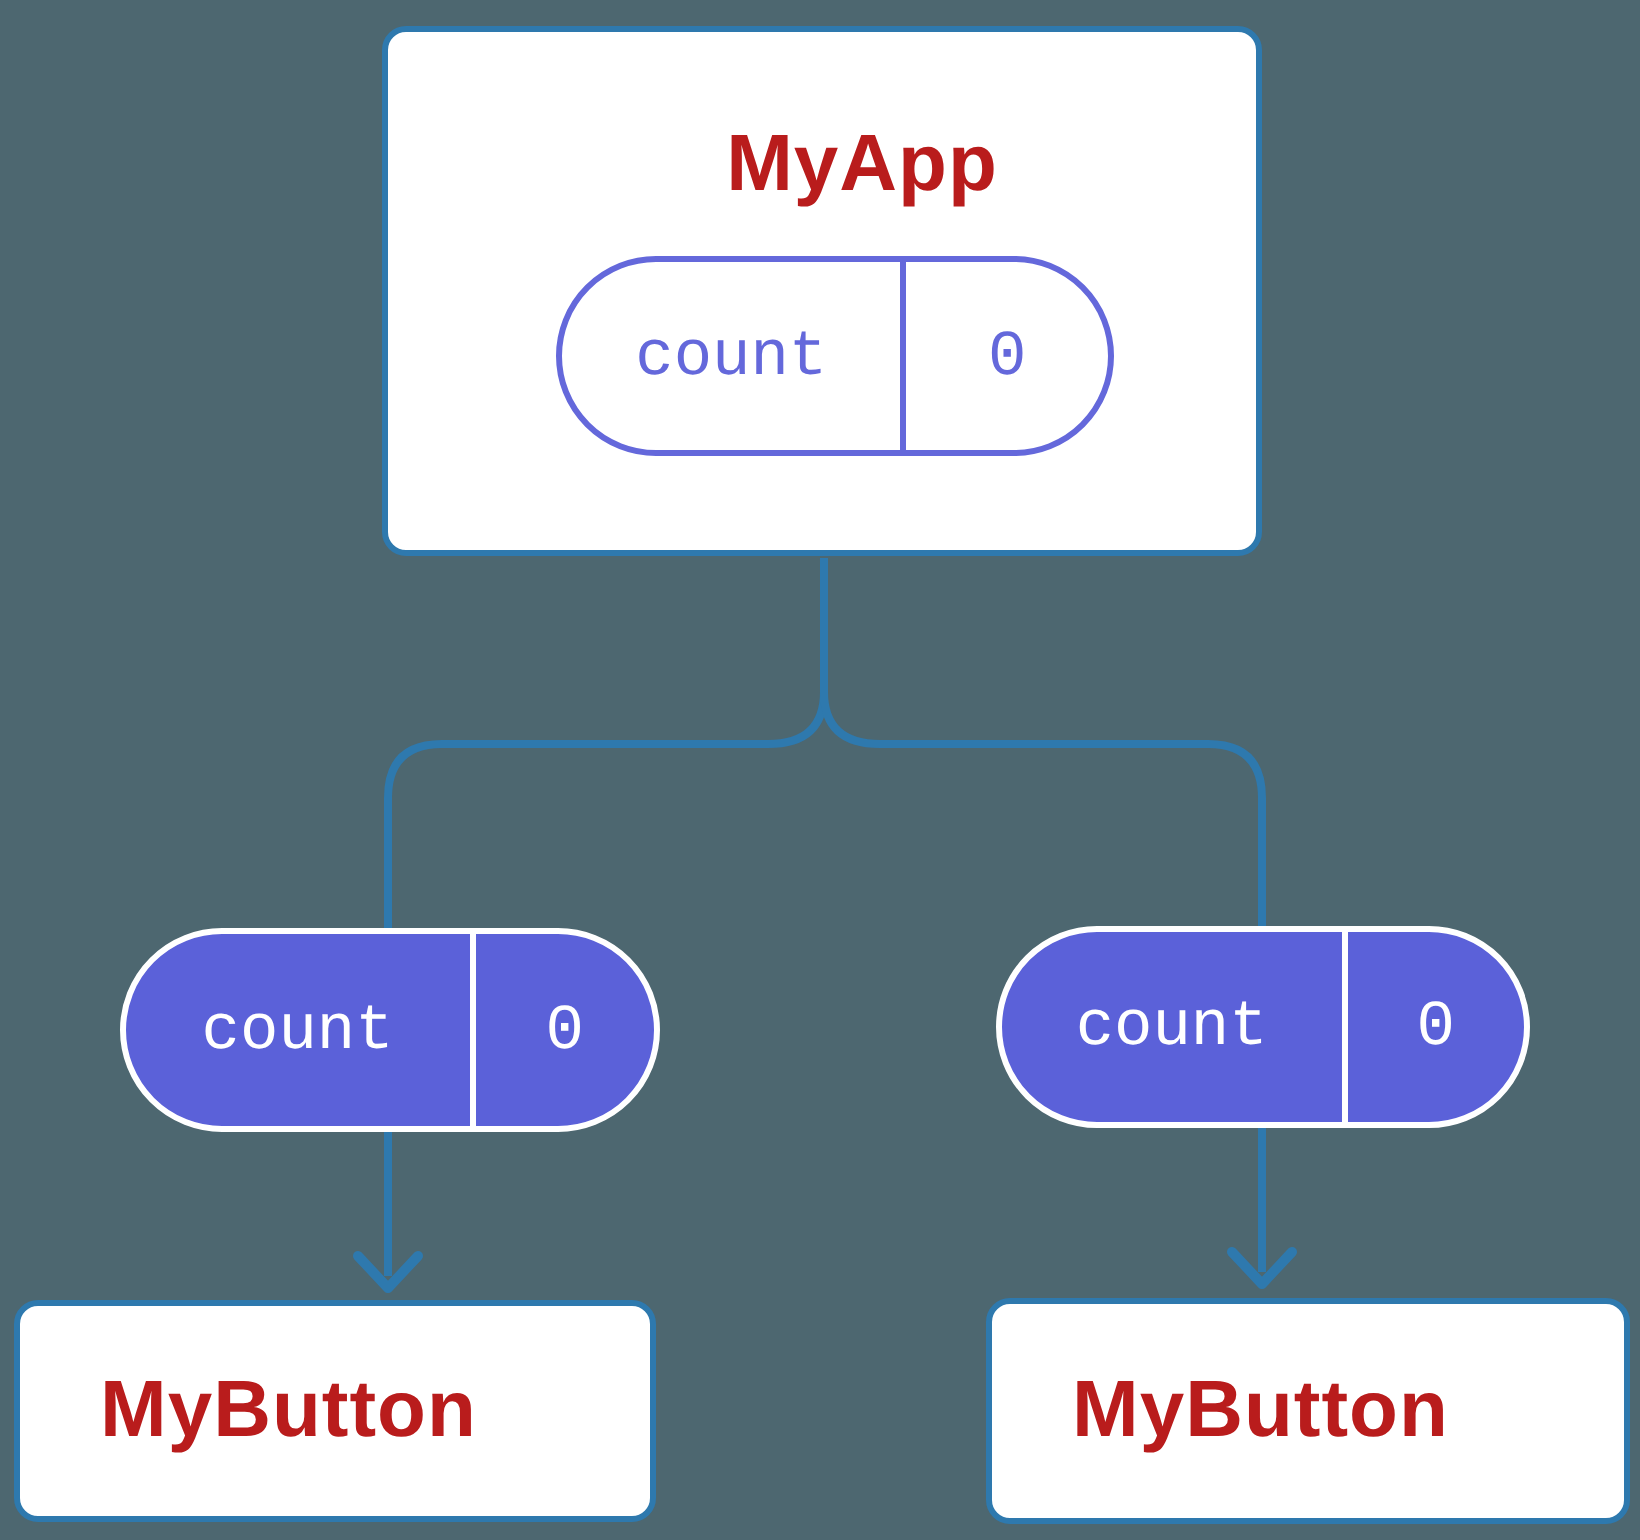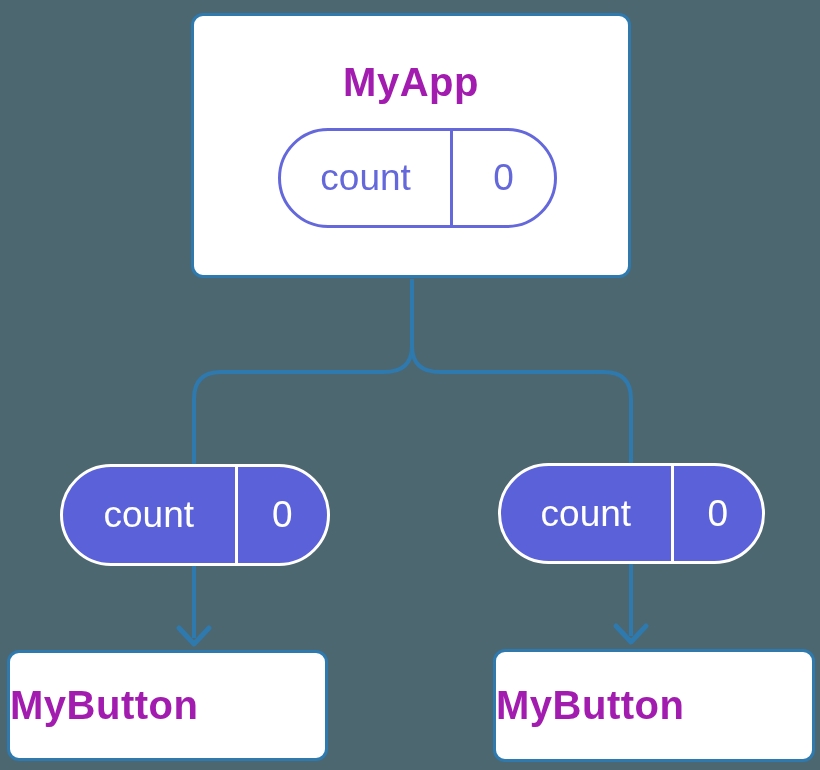--- a/index.html
+++ b/index.html
@@ -32,46 +32,48 @@
   }
   .card {
     position: absolute;
     background: #FFFFFF;
     border: 3px solid #2E79AE;
     border-radius: 12px;
     box-sizing: border-box;
     z-index: 2;
   }
   .node-title {
-    color: #a21caf;
+    color: #b91c1c;
     font-size: 40px;
     font-weight: 600;
     letter-spacing: 0.5px;
     text-align: center;
+    margin-left: 40px;
   }
   .card.root {
     left: 191px; top: 13px;
     width: 440px; height: 265px;
   }
   .card.root .node-title {
     margin-top: 44px;
   }
   .pill {
     display: flex;
     align-items: stretch;
     border-radius: 999px;
     box-sizing: border-box;
     overflow: hidden;
     z-index: 2;
   }
   .pill .cell {
     display: flex;
     align-items: center;
     justify-content: center;
-    font-size: 37px;
+    font-size: 32px;
+    font-family: Liberation Mono, monospace;
   }
   .pill .divider {
     width: 3px;
     flex: 0 0 3px;
   }
   .pill.outline {
     position: absolute;
     left: 84px; top: 112px;
     width: 279px; height: 100px;
     background: #FFFFFF;

